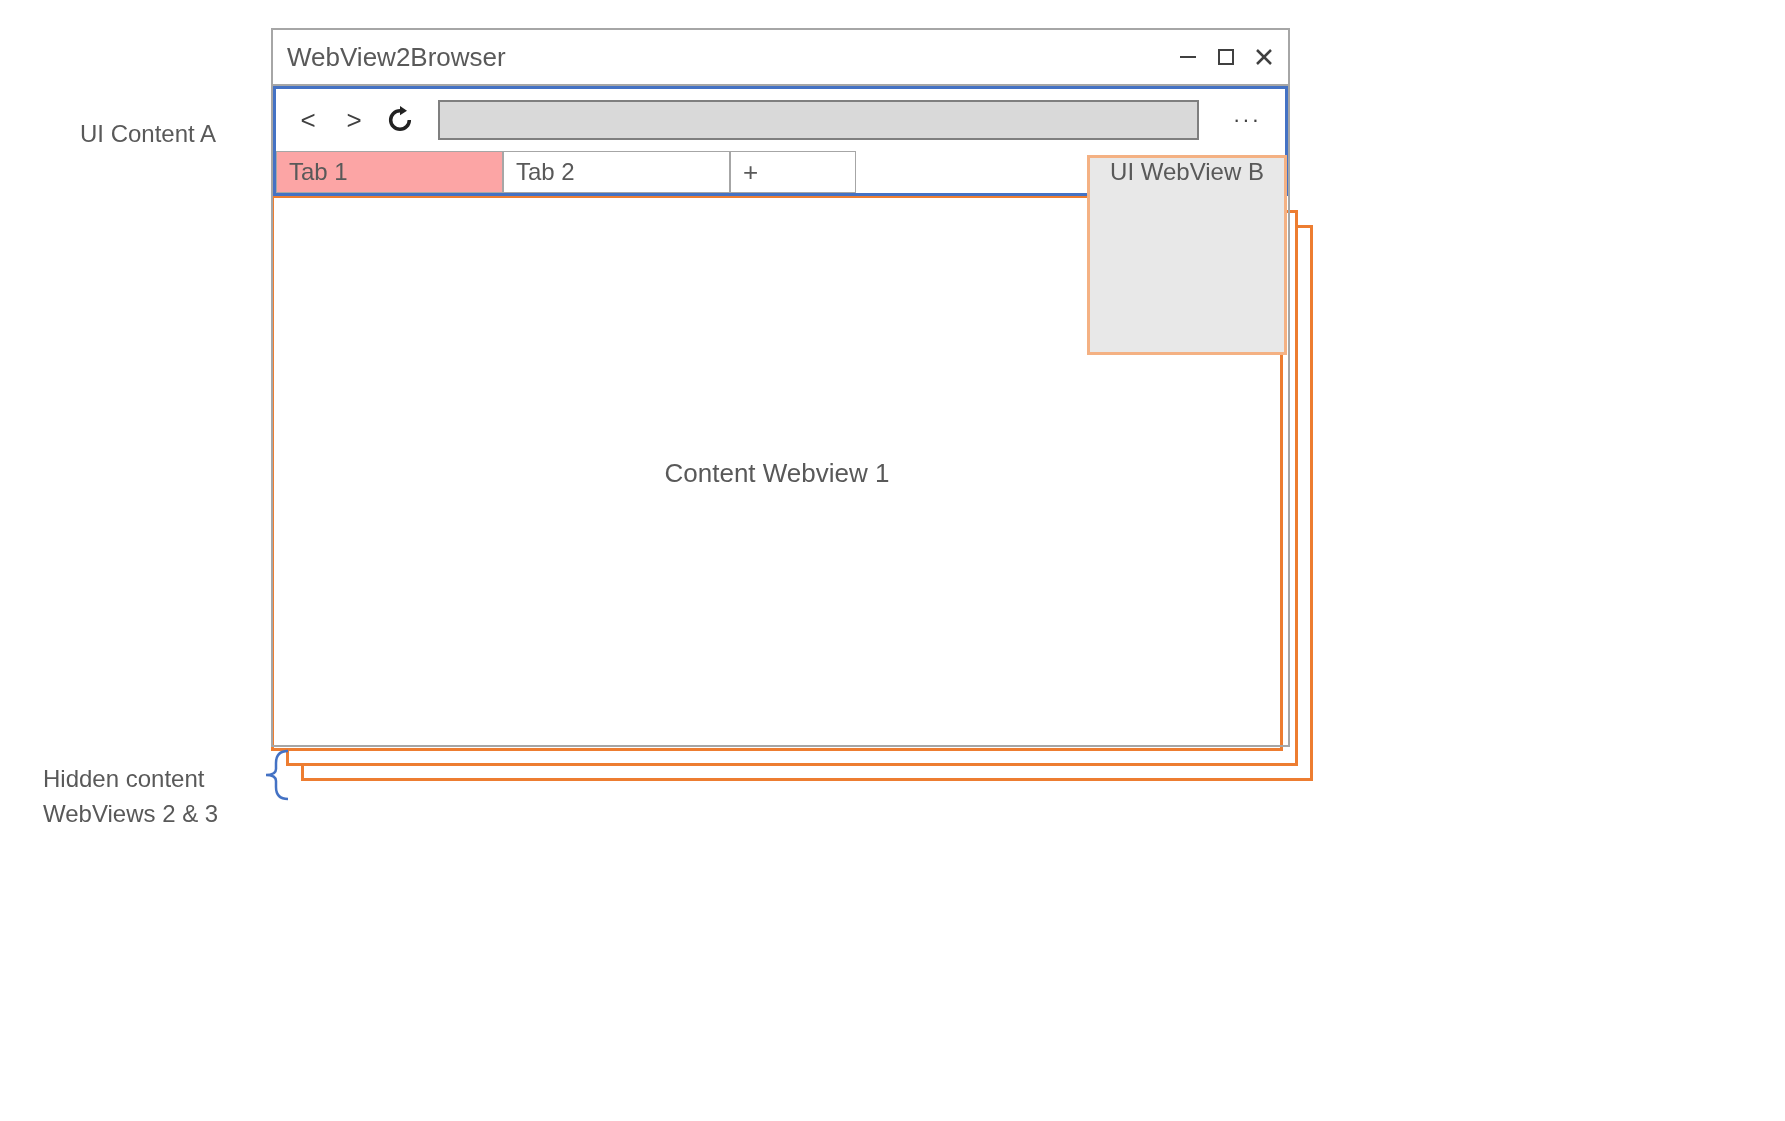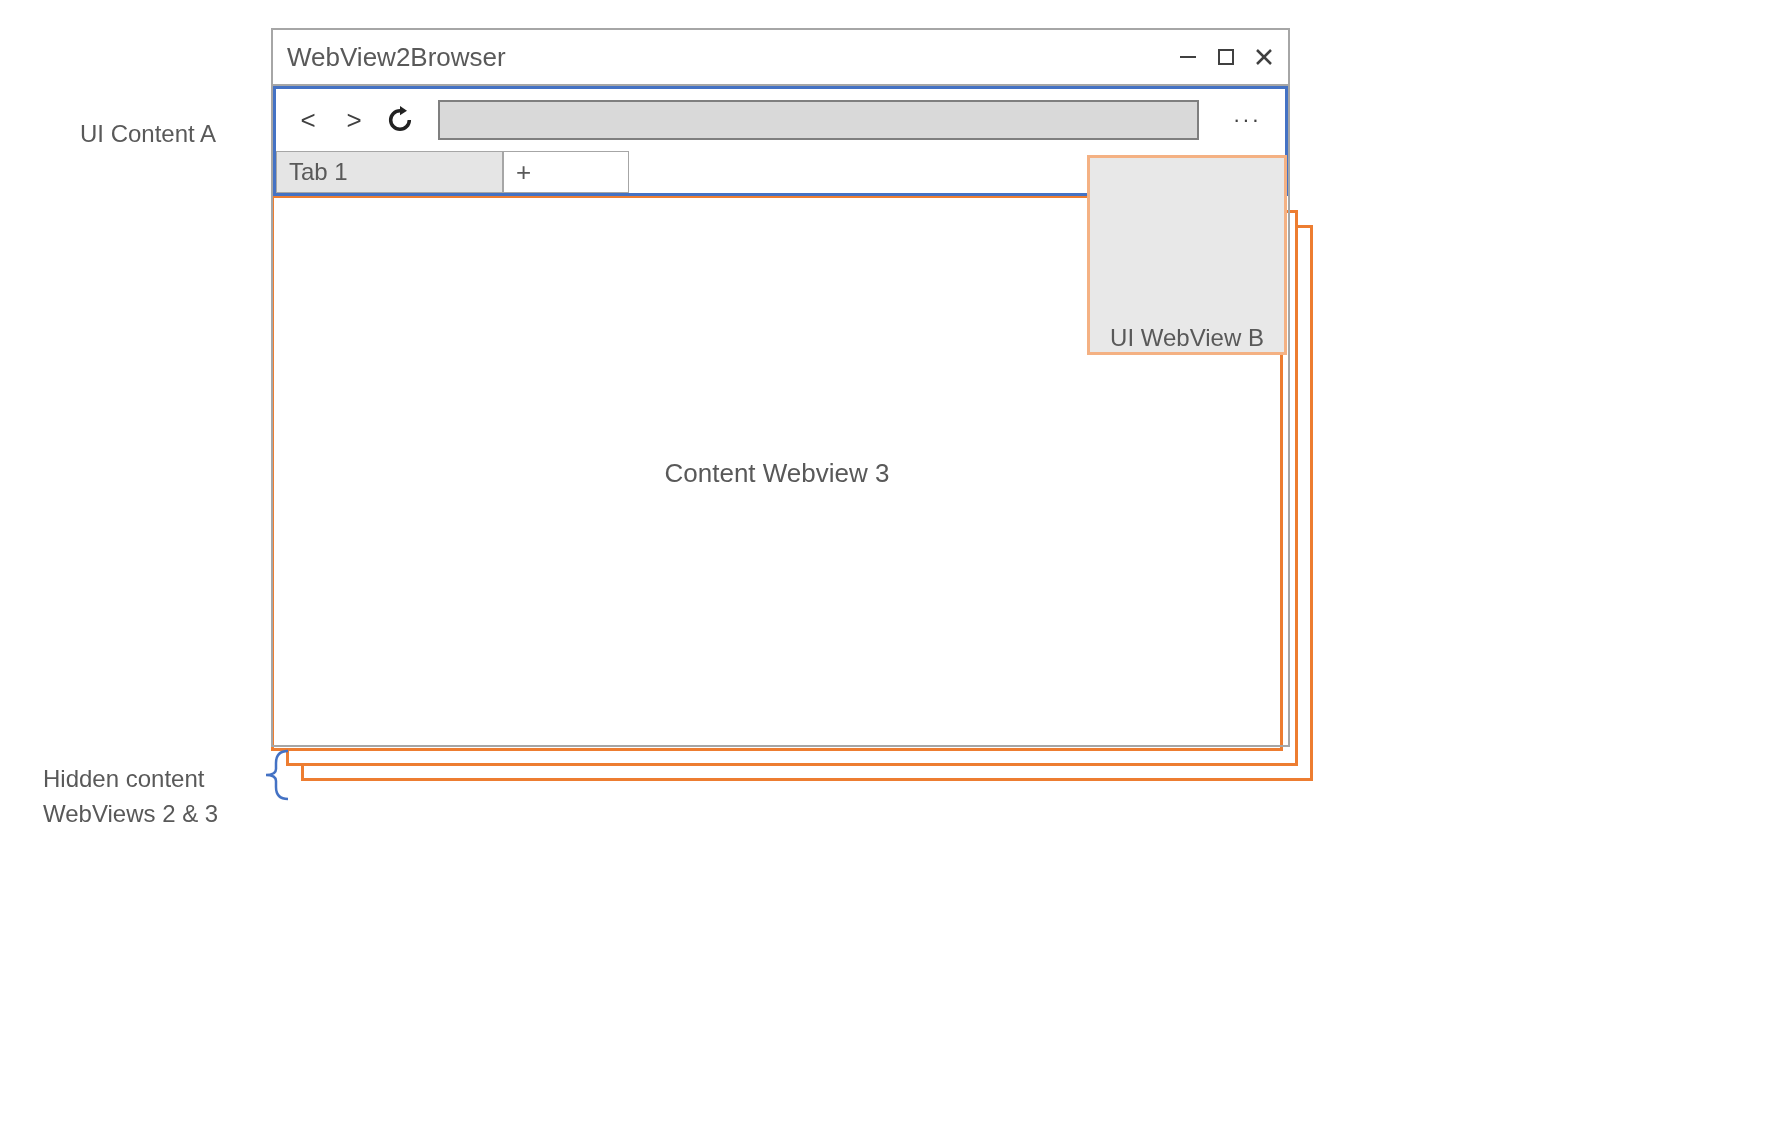--- a/index.html
+++ b/index.html
@@ -86,21 +86,21 @@
     width: 227px;
     border: 1px solid #a6a6a6;
     border-bottom: 1px solid #a6a6a6;
     padding: 6px 12px;
     font-size: 24px;
     color: #595959;
     background: #fff;
     display: flex;
     align-items: center;
   }
-  .tab.active { background: #e5e5e5; }
+  .tab.active { background: #fca5a5; }
   .tab.newtab { width: 126px; font-size: 26px; }
 
   
   .content-stack {
     position: absolute;
     left: 271px;
     top: 195px;
     width: 1040px;
     height: 600px;
   }
@@ -117,21 +117,21 @@
   
   .ui-webview-b {
     position: absolute;
     left: 1087px;
     top: 155px;
     width: 200px;
     height: 200px;
     border: 3px solid #f4b183;
     background: #e8e8e8;
     display: flex;
-    align-items: flex-end;
+    align-items: flex-start;
     justify-content: center;
     font-size: 24px;
     color: #595959;
     text-align: center;
   }
 
   
   .brace {
     position: absolute;
     left: 258px;
@@ -146,21 +146,21 @@
 <div class="label label-ui-a">UI Content A</div>
 <div class="label label-hidden">
   <span>Hidden content</span><br>
   <span>WebViews 2 &amp; 3</span>
 </div>
 
 <div class="content-stack">
   <div class="content-layer layer3"></div>
   <div class="content-layer layer2"></div>
   <div class="content-layer layer1">
-    <span class="content-label">Content Webview 3</span>
+    <span class="content-label">Content Webview 1</span>
   </div>
 </div>
 
 <div class="window" style="background:transparent; border-bottom:none; height:170px;">
   <div class="titlebar" style="background:#fff;">
     <div class="titlebar-title">WebView2Browser</div>
     <div class="win-controls">
       <span>
         <svg width="20" height="20" viewBox="0 0 20 20">
             <line x1="2" y1="10" x2="18" y2="10" stroke="#404040" stroke-width="2"></line>
@@ -188,20 +188,21 @@
         <svg width="28" height="28" viewBox="0 0 24 24">
           <path d="M12 4 A8 8 0 1 0 20 12" fill="none" stroke="#222" stroke-width="3"></path>
           <path d="M12 0 L12 8 L18 4 Z" fill="#222"></path>
         </svg>
       </div>
       <div class="addrbar" title=""></div>
       <div class="more-btn">···</div>
     </div>
     <div class="tabstrip">
       <div class="tab active">Tab 1</div>
+      <div class="tab">Tab 2</div>
       <div class="tab newtab">+</div>
     </div>
   </div>
 </div>
 
 <div style="position:absolute; left:271px; top:28px; width:1019px; height:719px; border:2px solid #a6a6a6; pointer-events:none; border-top:none;"></div>
 
 <div class="ui-webview-b">
   <span>UI WebView B</span>
 </div>

